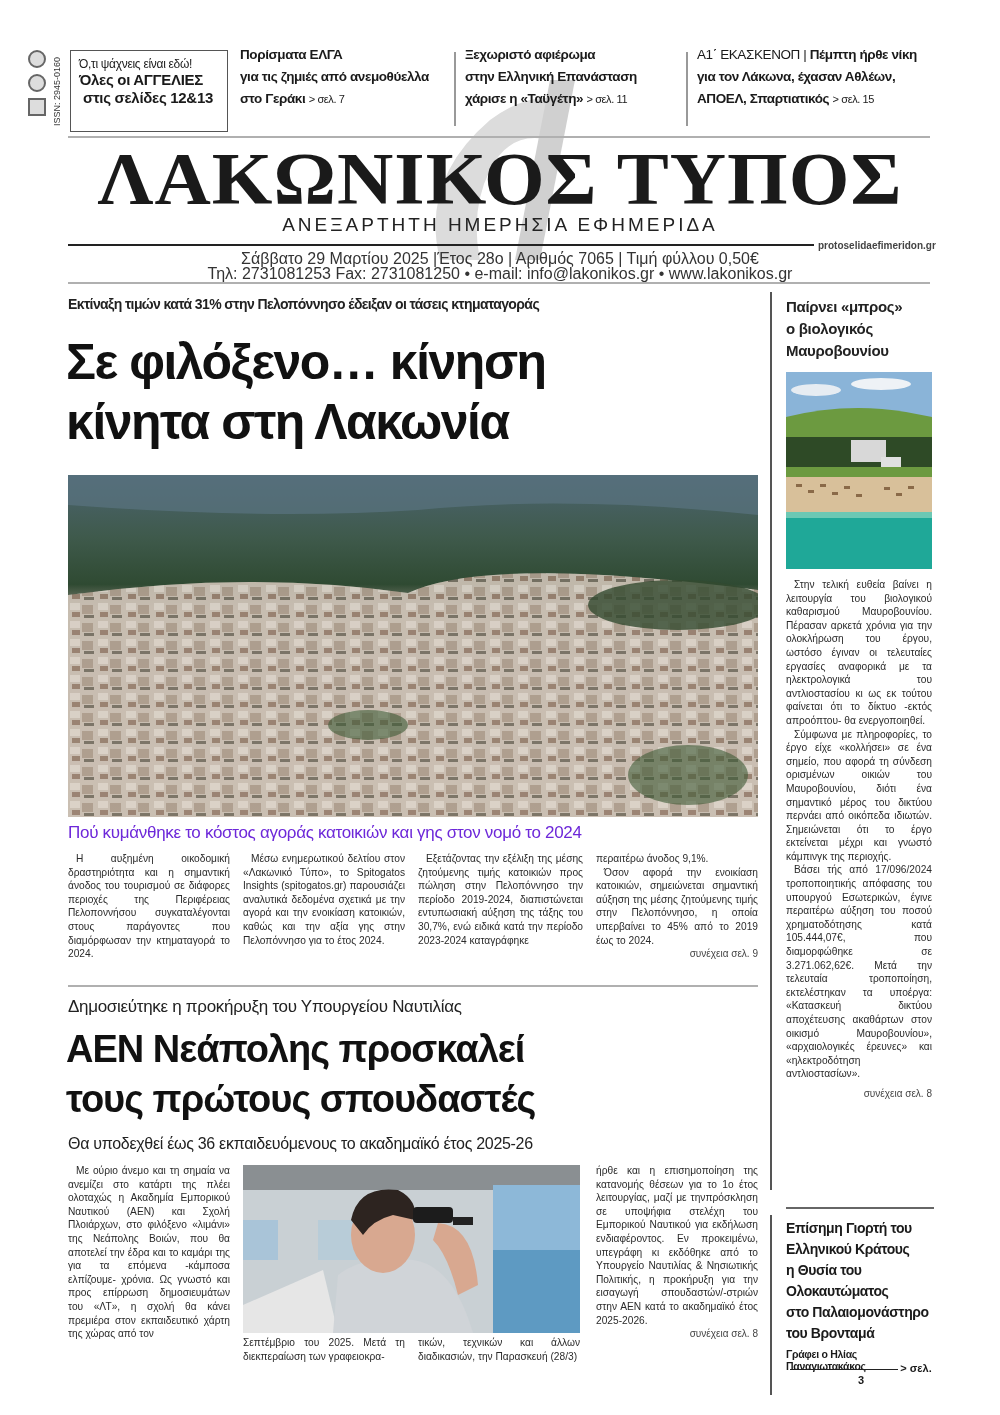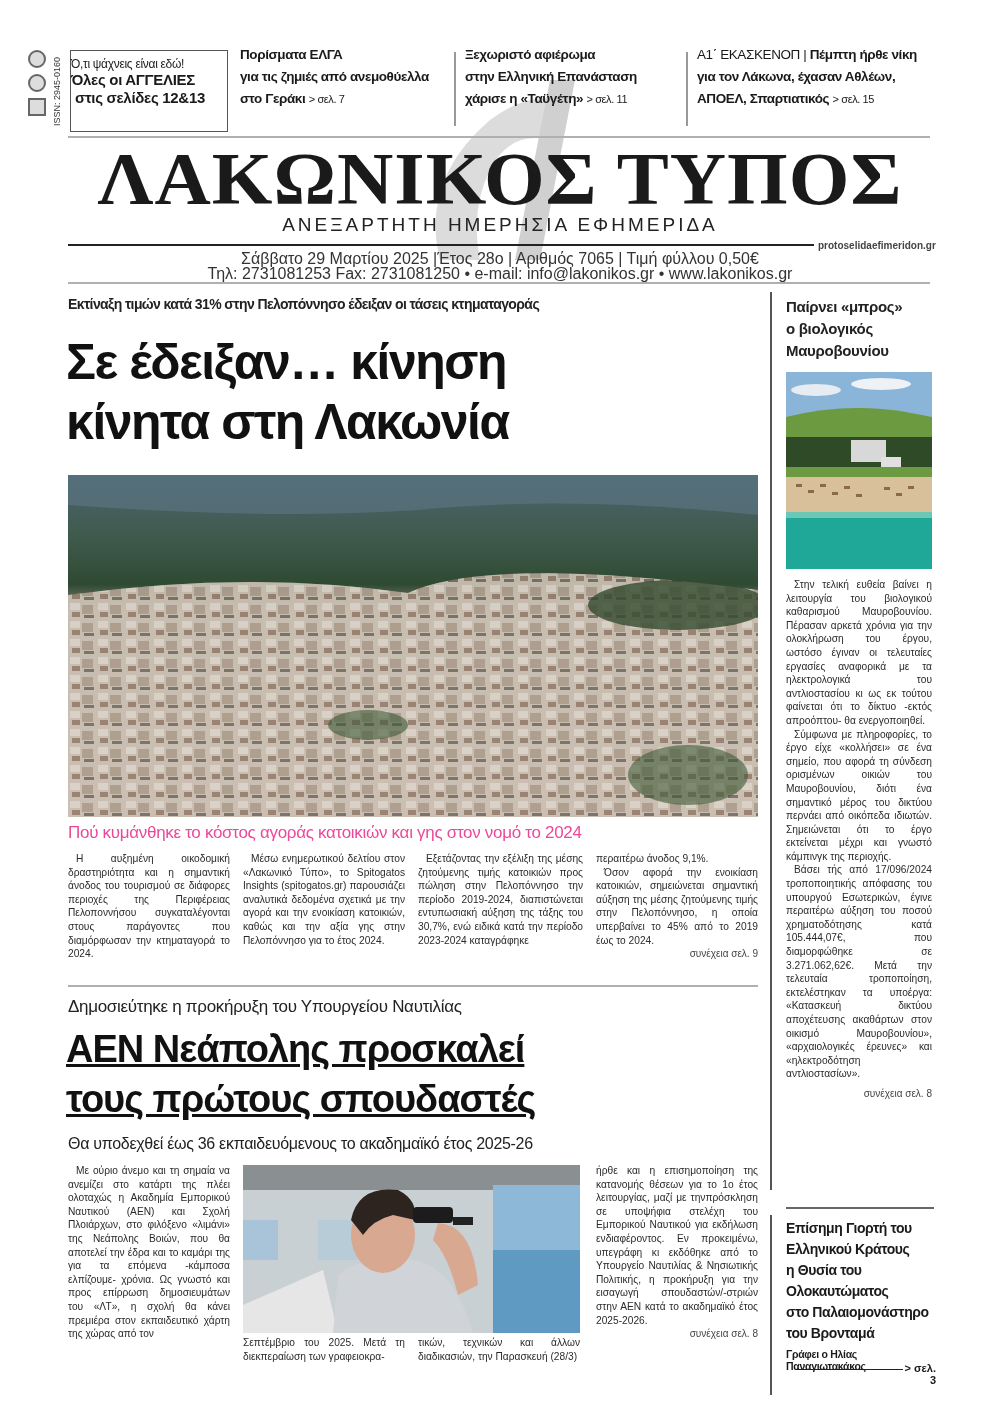--- a/index.html
+++ b/index.html
@@ -8,54 +8,54 @@
 
   .abs { position: absolute; }
 
   
   .watermark { position: absolute; left: 400px; top: 60px; width: 220px; height: 220px; pointer-events: none; }
 
   
   .side-logos { left: 28px; top: 50px; width: 22px; height: 82px; }
   .side-logos .logo { width: 18px; height: 18px; border-radius: 50%; border: 2px solid #666; margin-bottom: 6px; background: #ddd; }
   .issn { left: 52px; top: 50px; width: 14px; height: 82px; font-size: 9px; color: #333; writing-mode: vertical-rl; transform: rotate(180deg); text-align: center; }
-  .ad-box { left: 70px; top: 50px; width: 158px; height: 82px; border: 1px solid #555; padding: 6px 0; }
+  .ad-box { left: 70px; top: 50px; width: 158px; height: 82px; border: 1px solid #555; padding: 6px 8px; }
   .ad-box .l1 { font-size: 12px; font-family: "Liberation Sans Narrow", "Liberation Sans", sans-serif; letter-spacing: -0.3px; color:#222; }
   .ad-box .l2, .ad-box .l3 { font-size: 15px; font-weight: bold; line-height: 18px; letter-spacing: -0.3px; }
   .teaser { top: 44px; font-size: 13.5px; line-height: 22px; font-weight: bold; letter-spacing: -0.4px; }
   .teaser .pg { font-weight: normal; font-size: 11px; }
   .teaser .kicker { font-weight: normal; }
   .vsep { width: 2px; background: #999; }
   .hr { height: 2px; background: #b0b0b0; }
   .hr.dark { background: #222; height: 2px; }
 
   .masthead { left: 60px; top: 140px; width: 880px; text-align: center; font-family: "Liberation Serif", serif; font-size: 78px; line-height: 78px; font-weight: bold; letter-spacing: 1px; transform: scaleY(0.95); }
   .subtitle { left: 60px; top: 214px; width: 880px; text-align: center; font-size: 19px; letter-spacing: 3px; color: #222; }
   .infoline { left: 60px; width: 880px; text-align: center; font-size: 16px; color: #333; }
   .site-credit { left: 818px; top: 240px; font-size: 10px; font-weight: bold; color: #444; }
 
   .kicker-main { left: 68px; top: 296px; width: 690px; font-size: 14px; font-weight: bold; letter-spacing: -0.6px; color: #222; }
   .headline-main { left: 66px; top: 332px; width: 700px; font-size: 50px; line-height: 60px; font-weight: bold; letter-spacing: -1.5px; color: #111; }
 
   .photo { overflow: hidden; }
-  .caption { font-size: 17px; color: #ec4899; letter-spacing: -0.3px; }
+  .caption { font-size: 17px; color: #6d28d9; letter-spacing: -0.3px; }
   .col { font-size: 10.2px; line-height: 13.6px; color: #2a2a2a; text-align: justify; hyphens: auto; }
   .col p { text-indent: 8px; }
   .cont { text-align: right; font-size: 10px; color: #444; }
 
   .kicker-2 { left: 68px; top: 997px; width: 690px; font-size: 17px; color: #222; letter-spacing: -0.3px; }
-  .headline-2 { left: 66px; top: 1024px; width: 690px; font-size: 38px; line-height: 50px; font-weight: bold; letter-spacing: -1px; color: #111; text-decoration: underline; }
+  .headline-2 { left: 66px; top: 1024px; width: 690px; font-size: 38px; line-height: 50px; font-weight: bold; letter-spacing: -1px; color: #111; }
   .sub-2 { left: 68px; top: 1135px; width: 690px; font-size: 16px; color: #222; letter-spacing: -0.3px; }
 
   .sidebar-border { left: 770px; top: 292px; width: 2px; height: 898px; background: #555; }
   .side-title { left: 786px; top: 296px; width: 160px; font-size: 15px; line-height: 22px; font-weight: bold; letter-spacing: -0.3px; color: #222; }
   .side-bottom-border { left: 770px; top: 1215px; width: 2px; height: 180px; background: #555; }
   .side-bottom-title { left: 786px; top: 1218px; width: 160px; font-size: 14px; line-height: 21px; font-weight: bold; letter-spacing: -0.4px; }
   .byline { left: 786px; top: 1348px; width: 150px; font-size: 10.5px; font-weight: bold; letter-spacing: -0.3px; }
-  .byline-pg { left: 786px; top: 1362px; width: 150px; font-size: 11px; font-weight: bold; text-align: right; }
+  .byline-pg { left: 786px; top: 1362px; width: 150px; font-size: 11px; font-weight: bold; text-align: center; }
   .byline-pg .line { display: inline-block; width: 108px; height: 1px; background: #222; vertical-align: middle; margin-right: 2px; }
 </style>
 </head>
 <body>
 
 <svg class="watermark" viewBox="0 0 220 220">
   <path d="M40 200 Q20 120 90 60 Q130 30 170 40 L150 80 Q110 70 90 110 Q70 150 80 200 Z" fill="#dcdcdc"></path>
   <path d="M150 20 L175 20 L140 200 L115 200 Z" fill="#d0d0d0"></path>
 </svg>
 
@@ -95,21 +95,21 @@
 <div class="abs masthead">ΛΑΚΩΝΙΚΟΣ ΤΥΠΟΣ</div>
 <div class="abs subtitle">ΑΝΕΞΑΡΤΗΤΗ ΗΜΕΡΗΣΙΑ ΕΦΗΜΕΡΙΔΑ</div>
 <div class="abs hr dark" style="left:68px; top:244px; width:746px;"></div>
 <div class="abs site-credit">protoselidaefimeridon.gr</div>
 <div class="abs infoline" style="top:250px;">Σάββατο 29 Μαρτίου 2025 |Έτος 28ο | Αριθμός 7065 | Τιμή φύλλου 0,50€</div>
 <div class="abs infoline" style="top:265px;">Τηλ: 2731081253 Fax: 2731081250 • e-mail: info@lakonikos.gr • www.lakonikos.gr</div>
 <div class="abs hr" style="left:68px; top:282px; width:862px;"></div>
 
 <div class="abs kicker-main">Εκτίναξη τιμών κατά 31% στην Πελοπόννησο έδειξαν οι τάσεις κτηματαγοράς</div>
 <div class="abs headline-main">
-  <div>Σε έδειξαν… κίνηση</div>
+  <div>Σε φιλόξενο… κίνηση</div>
   <div>κίνητα στη Λακωνία</div>
 </div>
 
 <div class="abs photo" style="left:68px; top:475px; width:690px; height:342px;">
   <svg width="690" height="342" viewBox="0 0 690 342" preserveAspectRatio="none">
     <defs>
       <linearGradient id="sky1" x1="0" y1="0" x2="0" y2="1">
         <stop offset="0" stop-color="#4c6470"></stop>
         <stop offset="0.18" stop-color="#3f5a4c"></stop>
         <stop offset="0.32" stop-color="#2f4a32"></stop>

